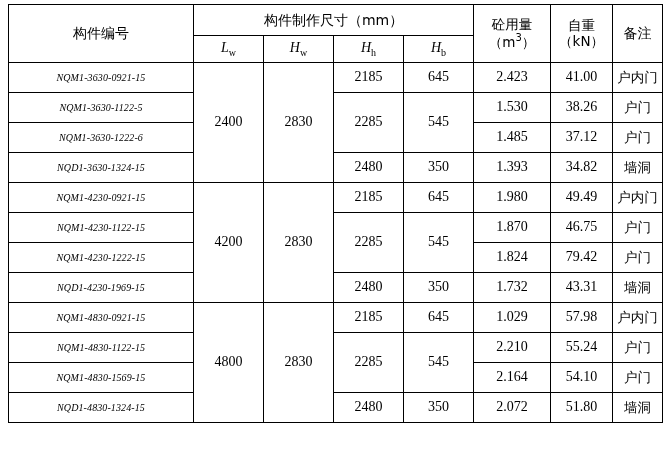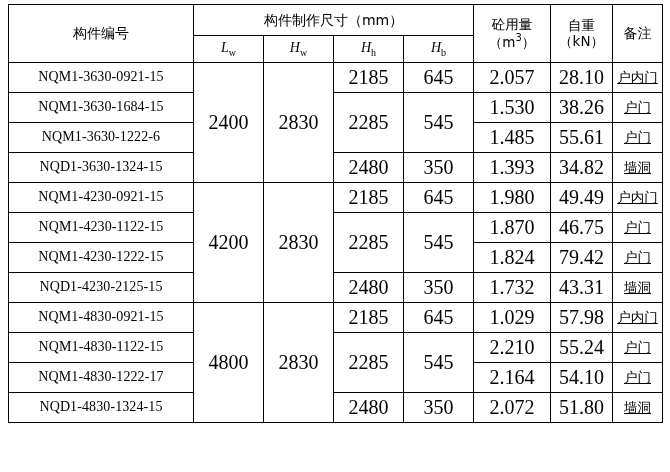--- a/index.html
+++ b/index.html
@@ -40,29 +40,29 @@
     font-size: 14.5px;
   }
   .hdr-sub {
     height: 26px;
     font-size: 14px;
   }
   .rowcell {
     height: 30px;
   }
   .code {
-    font-size: 14px;
+    font-size: 10px;
     letter-spacing: 0.1px;
+    font-style: italic;
   }
   .num {
-    font-size: 20px;
+    font-size: 14px;
   }
   .note {
     font-size: 14px;
-    text-decoration: underline;
   }
   .ital {
     font-style: italic;
     font-family: "Liberation Serif", "DejaVu Serif", serif;
   }
   .sub {
     font-size: 10px;
     vertical-align: sub;
     font-style: normal;
   }
@@ -116,36 +116,36 @@
       </tr>
     </thead>
     <tbody>
 
       <tr class="rowcell">
         <td class="code">NQM1-3630-0921-15</td>
         <td class="num" rowspan="4">2400</td>
         <td class="num" rowspan="4">2830</td>
         <td class="num">2185</td>
         <td class="num">645</td>
-        <td class="num">2.057</td>
-        <td class="num">28.10</td>
+        <td class="num">2.423</td>
+        <td class="num">41.00</td>
         <td class="note cn">户内门</td>
       </tr>
       <tr class="rowcell">
-        <td class="code">NQM1-3630-1684-15</td>
+        <td class="code">NQM1-3630-1122-5</td>
         <td class="num" rowspan="2">2285</td>
         <td class="num" rowspan="2">545</td>
         <td class="num">1.530</td>
         <td class="num">38.26</td>
         <td class="note cn">户门</td>
       </tr>
       <tr class="rowcell">
         <td class="code">NQM1-3630-1222-6</td>
         <td class="num">1.485</td>
-        <td class="num">55.61</td>
+        <td class="num">37.12</td>
         <td class="note cn">户门</td>
       </tr>
       <tr class="rowcell">
         <td class="code">NQD1-3630-1324-15</td>
         <td class="num">2480</td>
         <td class="num">350</td>
         <td class="num">1.393</td>
         <td class="num">34.82</td>
         <td class="note cn">墙洞</td>
       </tr>
@@ -168,21 +168,21 @@
         <td class="num">46.75</td>
         <td class="note cn">户门</td>
       </tr>
       <tr class="rowcell">
         <td class="code">NQM1-4230-1222-15</td>
         <td class="num">1.824</td>
         <td class="num">79.42</td>
         <td class="note cn">户门</td>
       </tr>
       <tr class="rowcell">
-        <td class="code">NQD1-4230-2125-15</td>
+        <td class="code">NQD1-4230-1969-15</td>
         <td class="num">2480</td>
         <td class="num">350</td>
         <td class="num">1.732</td>
         <td class="num">43.31</td>
         <td class="note cn">墙洞</td>
       </tr>
 
       <tr class="rowcell">
         <td class="code">NQM1-4830-0921-15</td>
         <td class="num" rowspan="4">4800</td>
@@ -195,21 +195,21 @@
       </tr>
       <tr class="rowcell">
         <td class="code">NQM1-4830-1122-15</td>
         <td class="num" rowspan="2">2285</td>
         <td class="num" rowspan="2">545</td>
         <td class="num">2.210</td>
         <td class="num">55.24</td>
         <td class="note cn">户门</td>
       </tr>
       <tr class="rowcell">
-        <td class="code">NQM1-4830-1222-17</td>
+        <td class="code">NQM1-4830-1569-15</td>
         <td class="num">2.164</td>
         <td class="num">54.10</td>
         <td class="note cn">户门</td>
       </tr>
       <tr class="rowcell">
         <td class="code">NQD1-4830-1324-15</td>
         <td class="num">2480</td>
         <td class="num">350</td>
         <td class="num">2.072</td>
         <td class="num">51.80</td>

